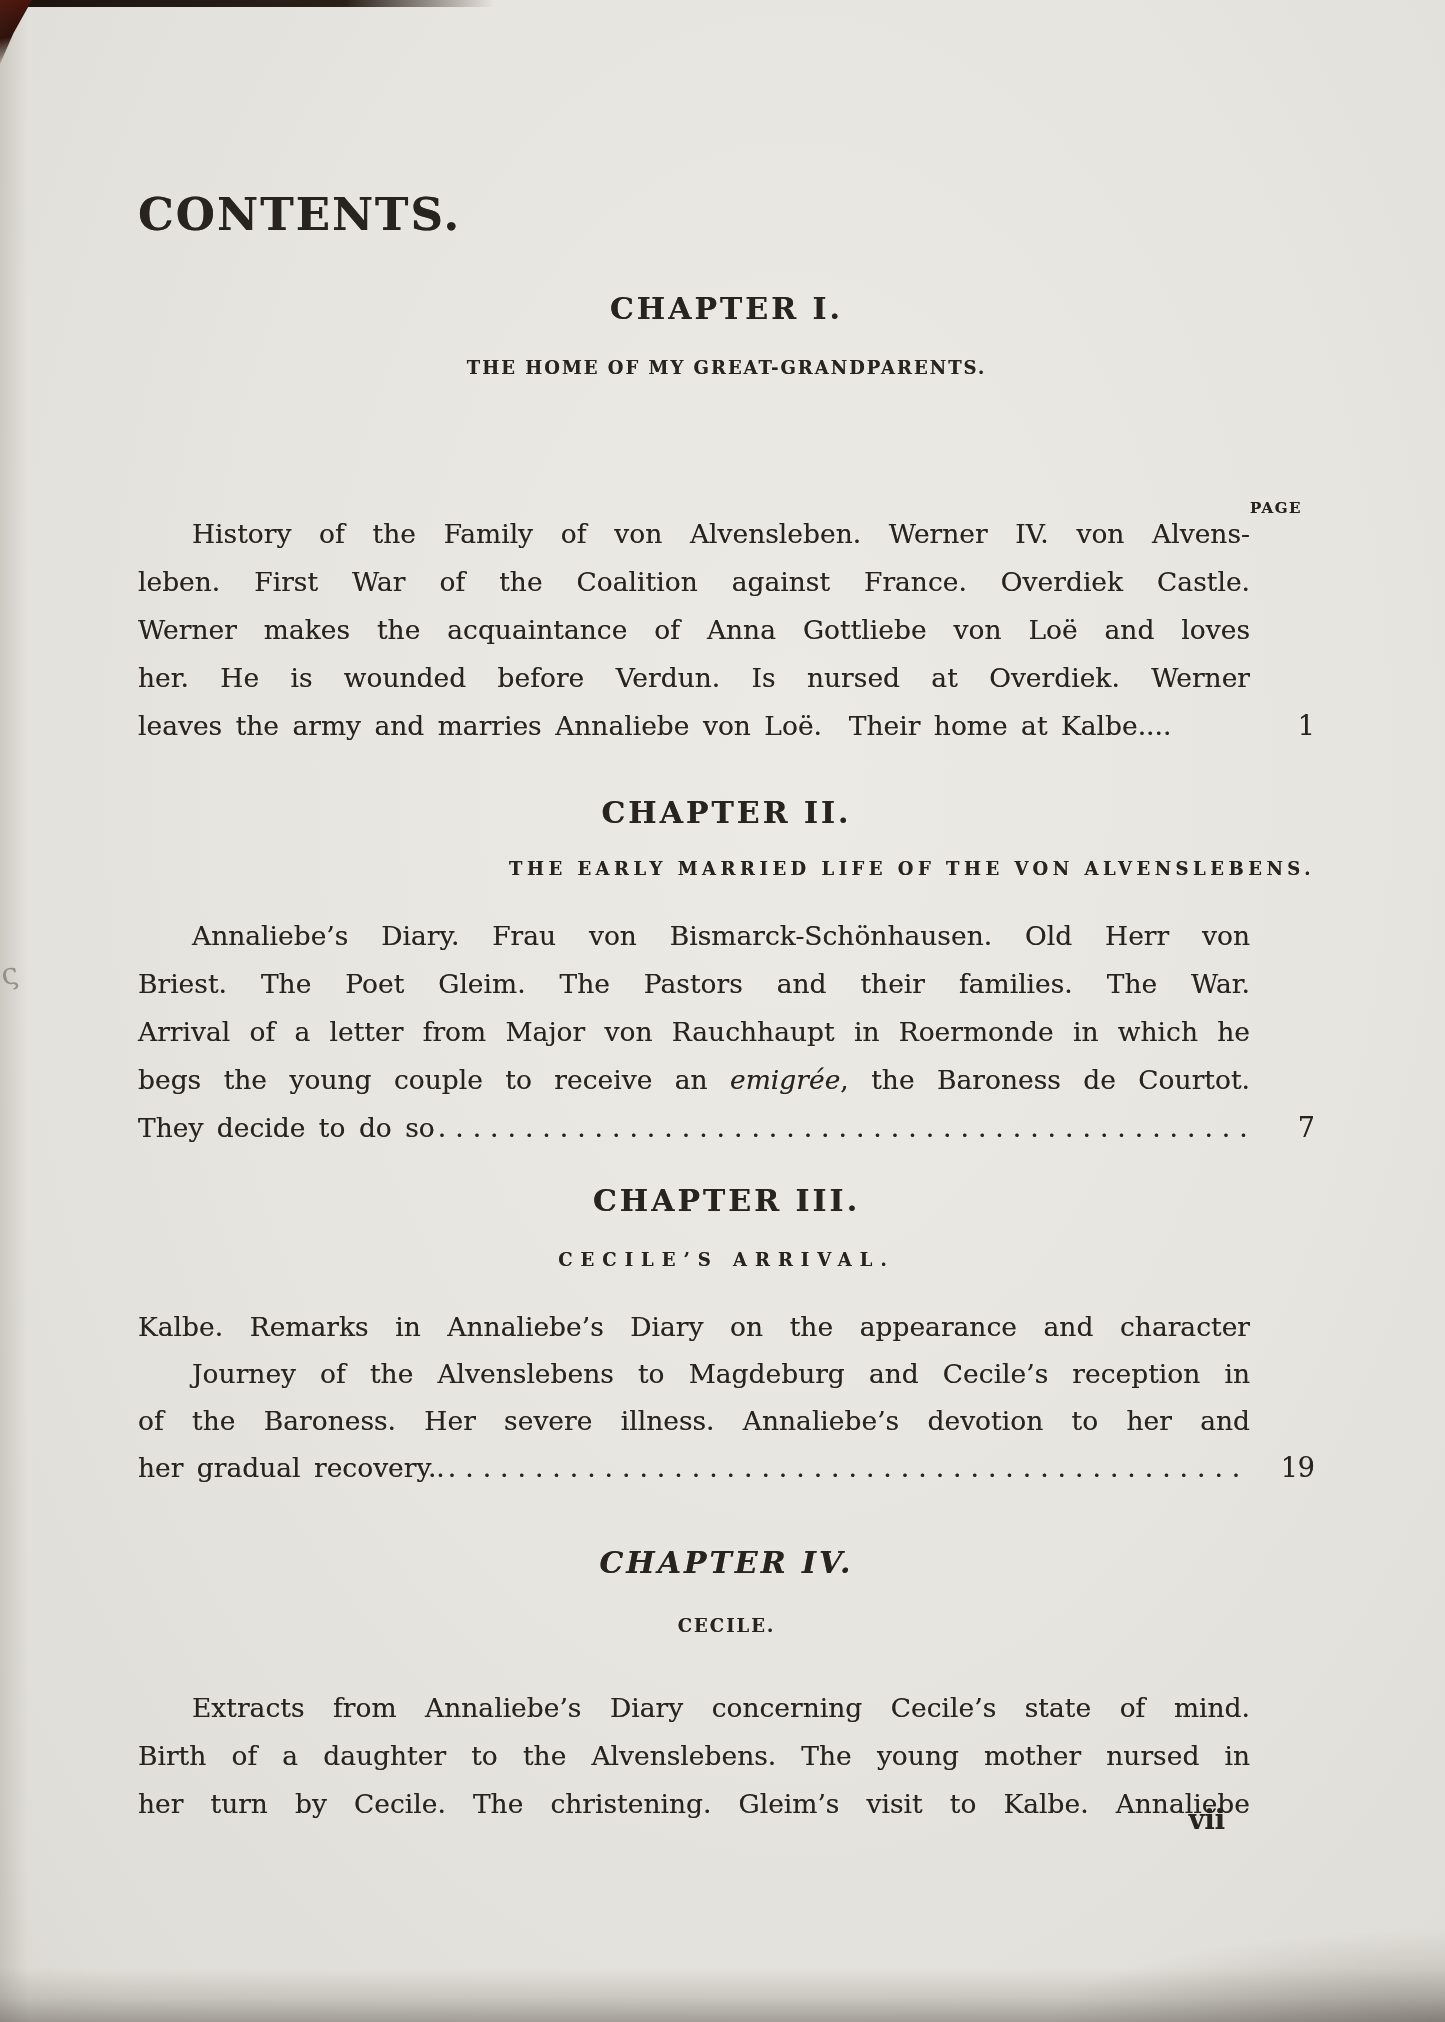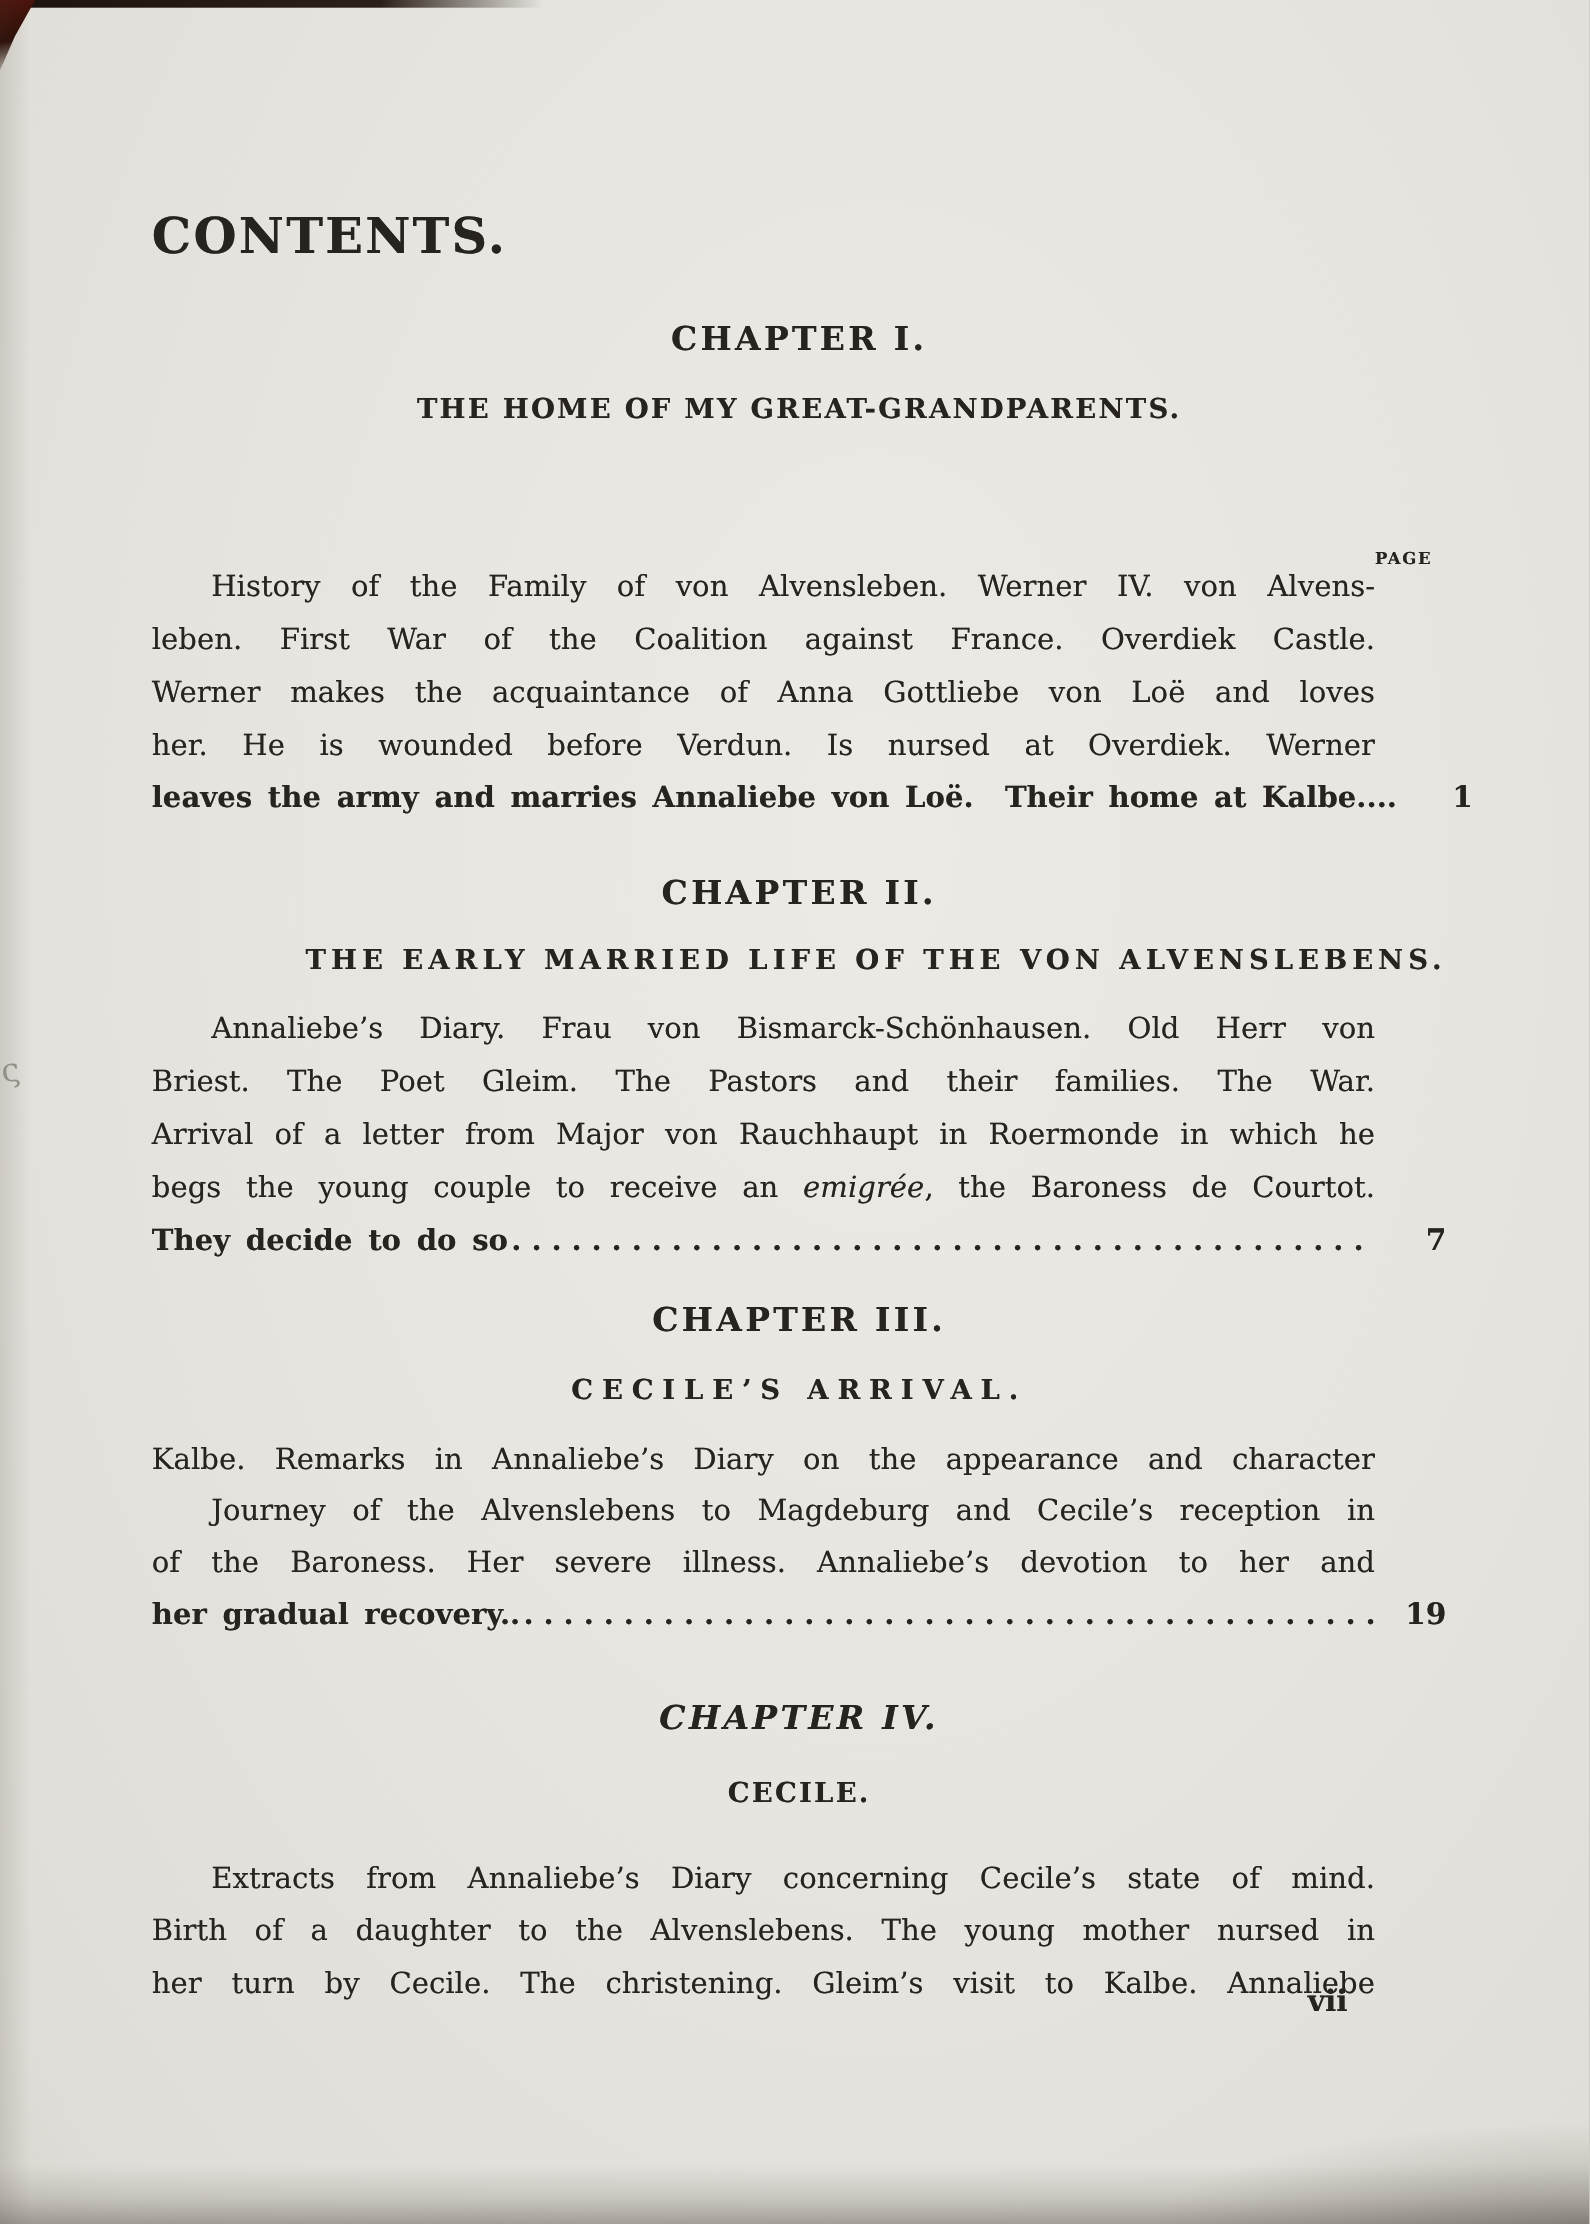--- a/index.html
+++ b/index.html
@@ -47,21 +47,21 @@
     font-size:45px; font-weight:bold; letter-spacing:2px;
     text-shadow:0 0 0.5px rgba(35,30,25,.65);
   }
   .ch-heading {
     position:absolute; left:138px; width:1177px; text-align:center;
     font-size:30px; font-weight:bold; letter-spacing:3px;
     text-shadow:0 0 0.5px rgba(35,30,25,.6);
   }
   .ch-subtitle {
     position:absolute; left:138px; width:1177px; text-align:center;
-    font-size:25px; font-weight:bold;
+    font-size:18px; font-weight:bold;
     text-shadow:0 0 0.4px rgba(35,30,25,.55);
   }
   .ls2 { letter-spacing:2px; }
   .ls4 { letter-spacing:4.5px;text-align:right; }
   .ls8 { letter-spacing:8px; }
 
   .page-col-label {
     position:absolute; top:499px; right:143px;
     font-size:15px; font-weight:bold; letter-spacing:1.5px;
     text-shadow:0 0 0.4px rgba(35,30,25,.5);
@@ -73,21 +73,21 @@
     text-shadow:0 0 0.4px rgba(40,34,28,.5);
   }
   .lh47 { line-height:47px; }
   .toc-line {
     width:1112px;
     text-align:justify; text-align-last:justify;
     word-spacing:5px;
   }
   .toc-line.indent { text-indent:54px; }
   .toc-final {
-    display:flex; align-items:center; width:1177px;font-weight:bold;
+    display:flex; align-items:center; width:1177px;
   }
   .final-text { white-space:pre; word-spacing:5px; flex:0 0 auto; }
   .leader {
     flex:1 1 auto; min-width:0; overflow:hidden; white-space:nowrap;
     letter-spacing:9px; padding-left:3px;
   }
   .pagenum { flex:0 0 66px; text-align:right; font-size:27px; }
 
   .folio {
     position:absolute; top:1804px; right:220px;

